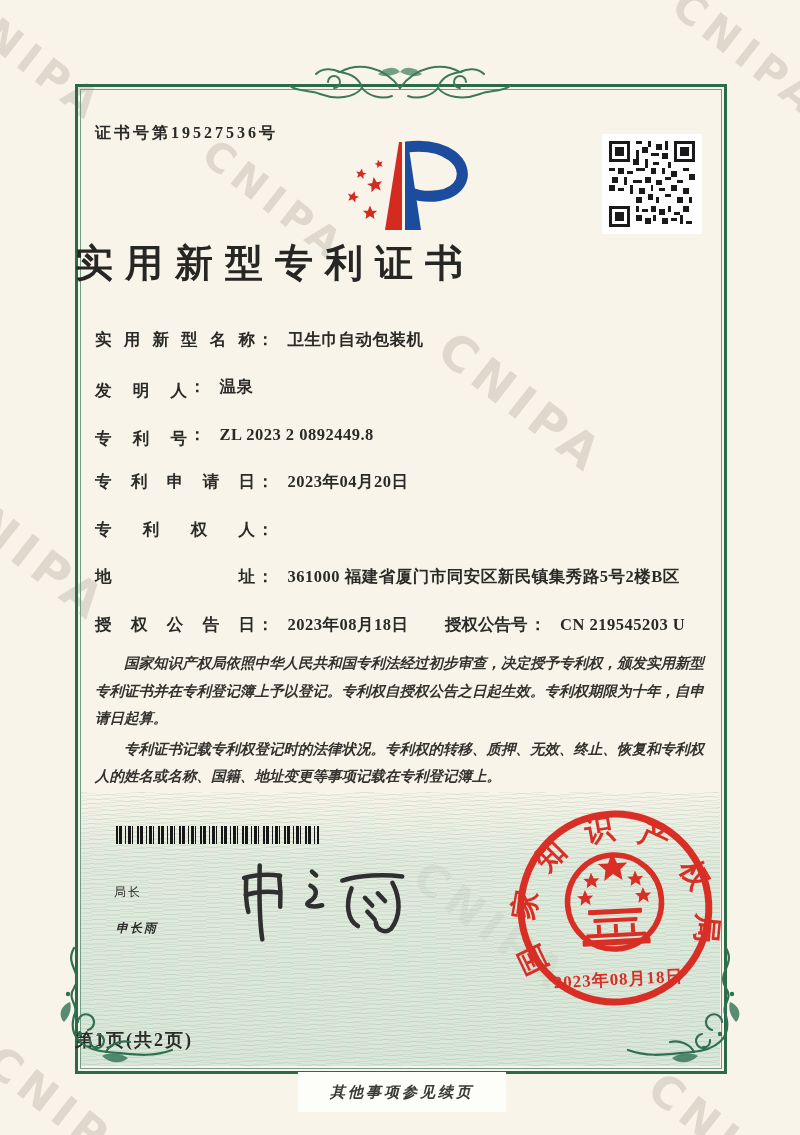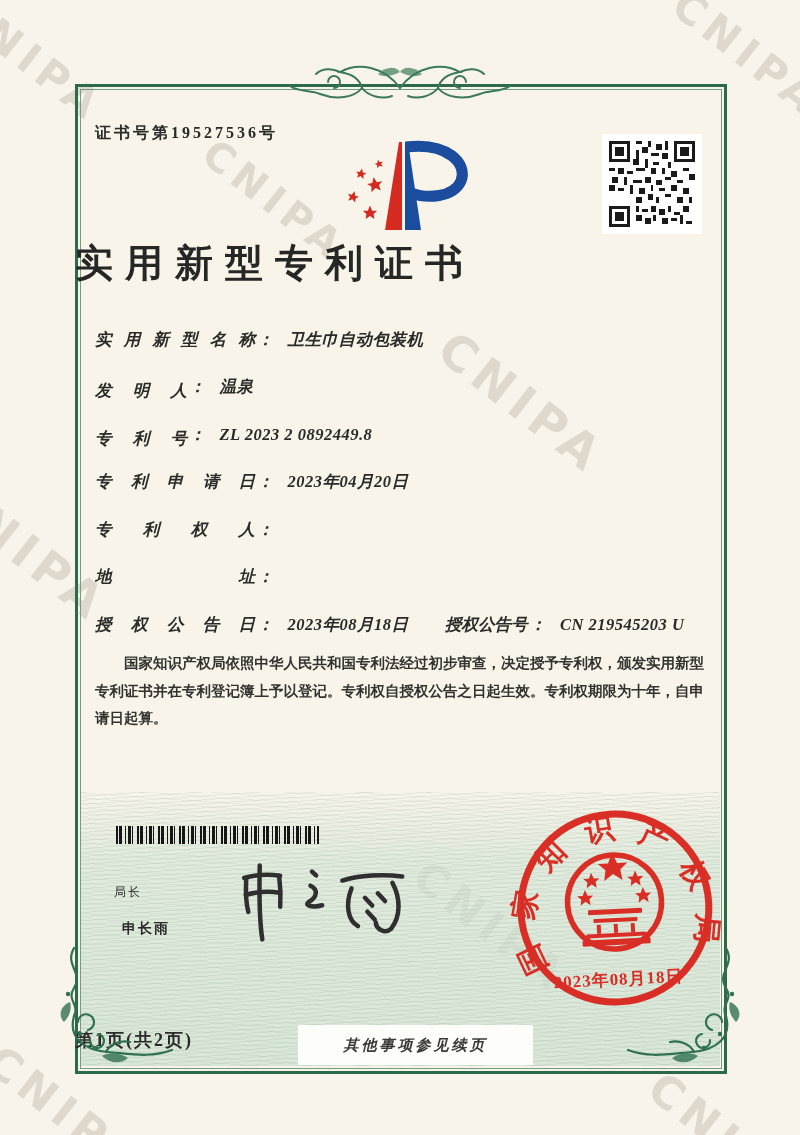--- a/index.html
+++ b/index.html
@@ -44,58 +44,58 @@
   .qr-box{
     left:602px;top:134px;width:100px;height:100px;background:#ffffff;z-index:3;
     display:flex;align-items:center;justify-content:center;
   }
   .cert-title{
     left:75px;top:238px;width:646px;text-align:left;z-index:3;
     font-size:38px;font-weight:bold;letter-spacing:12px;color:#262624;
   }
   
   .fields{left:95px;top:316px;width:615px;z-index:3;}
-  .frow{height:47.5px;display:flex;align-items:center;font-size:16.5px;font-weight:bold;font-style:italic;}
+  .frow{height:47.5px;display:flex;align-items:center;font-size:16.5px;font-weight:bold;}
   .flabel{
     display:inline-block;text-align:justify;text-align-last:justify;
     -moz-text-align-last:justify;
   }
   .w-wide{width:160px;}
   .w-narrow{width:92px;margin-top:8px;}
   .fsep{display:inline-block;margin-left:2px;}
   .fvalue{margin-left:14px;letter-spacing:0.5px;}
   .fgroup1{width:350px;display:flex;align-items:center;}
   .fgroup2{display:flex;align-items:center;}
   .fgroup2 .flabel{width:auto;text-align:right;text-align-last:auto;}
   
   .paras{left:95px;top:650px;width:612px;z-index:3;
-    font-size:14.5px;line-height:27.5px;font-weight:600;color:#33322f;}
+    font-size:14.5px;line-height:27.5px;font-style:italic;font-weight:600;color:#33322f;}
   .paras p{margin:0 0 3px 0;text-indent:2em;}
   
   .barcode{
     left:116px;top:826px;width:203px;height:18px;z-index:3;
     background:repeating-linear-gradient(90deg,
       #161616 0 2px, rgba(0,0,0,0) 2px 3px,
       #161616 3px 6px, rgba(0,0,0,0) 6px 9px,
       #161616 9px 10px, rgba(0,0,0,0) 10px 12px,
       #161616 12px 15px, rgba(0,0,0,0) 15px 16px,
       #161616 16px 17px, rgba(0,0,0,0) 17px 21px);
   }
   .sig-title{left:114px;top:884px;font-size:12px;font-weight:normal;z-index:3;
     font-family:"DejaVu Sans","Liberation Sans",sans-serif;letter-spacing:2px;}
-  .sig-name{left:122px;top:920px;font-size:14px;font-weight:bold;z-index:3;
-    font-family:"DejaVu Sans","Liberation Sans",sans-serif;letter-spacing:2px;}
+  .sig-name{left:116px;top:920px;font-size:12px;font-weight:bold;z-index:3;
+    font-family:"DejaVu Sans","Liberation Sans",sans-serif;letter-spacing:2px;font-style:italic;}
   .sig-script{left:225px;top:853px;z-index:3;transform:rotate(-2deg);}
   .seal{left:500px;top:806px;z-index:4;transform:rotate(-3deg);opacity:0.95;}
   .page-indicator{
     left:75px;top:1028px;width:646px;text-align:left;z-index:3;
     font-size:18px;font-weight:bold;letter-spacing:2px;
   }
   .note-box{
-    left:298px;top:1025px;width:235px;height:40px;background:#fdfdfa;z-index:3;
+    left:298px;top:1072px;width:208px;height:40px;background:#fdfdfa;z-index:3;
     display:flex;align-items:center;justify-content:center;
   }
   .note-text{font-size:15px;font-style:italic;font-weight:600;letter-spacing:3px;color:#3a3935;}
 </style>
 </head>
 <body>
 
 <div class="wm" style="left:-25px;top:-15px;font-size:42px;">CNIPA</div>
 <div class="wm" style="left:693px;top:-20px;font-size:42px;">CNIPA</div>
 <div class="wm" style="left:222px;top:130px;font-size:40px;">CNIPA</div>
@@ -270,37 +270,39 @@
       <span class="fsep">：</span>
     <span class="fvalue">2023年04月20日</span>
   </div>
   <div class="frow">
     <span class="flabel w-wide">专利权人</span>
       <span class="fsep">：</span>
   </div>
   <div class="frow">
     <span class="flabel w-wide">地址</span>
       <span class="fsep">：</span>
+    <span class="fvalue">361000 福建省厦门市同安区新民镇集秀路5号2楼B区</span>
   </div>
   <div class="frow">
     <span class="fgroup1">
       <span class="flabel w-wide">授权公告日</span>
         <span class="fsep">：</span>
       <span class="fvalue">2023年08月18日</span>
     </span>
     <span class="fgroup2">
       <span class="flabel">授权公告号</span>
         <span class="fsep">：</span>
       <span class="fvalue">CN 219545203 U</span>
     </span>
   </div>
 </div>
 
 <div class="abs paras">
   <p>国家知识产权局依照中华人民共和国专利法经过初步审查，决定授予专利权，颁发实用新型专利证书并在专利登记簿上予以登记。专利权自授权公告之日起生效。专利权期限为十年，自申请日起算。</p>
+  <p>专利证书记载专利权登记时的法律状况。专利权的转移、质押、无效、终止、恢复和专利权人的姓名或名称、国籍、地址变更等事项记载在专利登记簿上。</p>
 </div>
 
 <div class="abs barcode"></div>
 
 <div class="abs sig-title">局长</div>
 <div class="abs sig-name">申长雨</div>
 <svg class="abs sig-script" width="210" height="95" viewBox="0 0 210 95">
   <g stroke="#2f2f2f" stroke-width="4.5" fill="none" stroke-linecap="round" stroke-linejoin="round">
     <path d="M36,10 C35,30 33,60 36,84"></path>
     <path d="M20,22 C32,19 46,19 56,21"></path>

